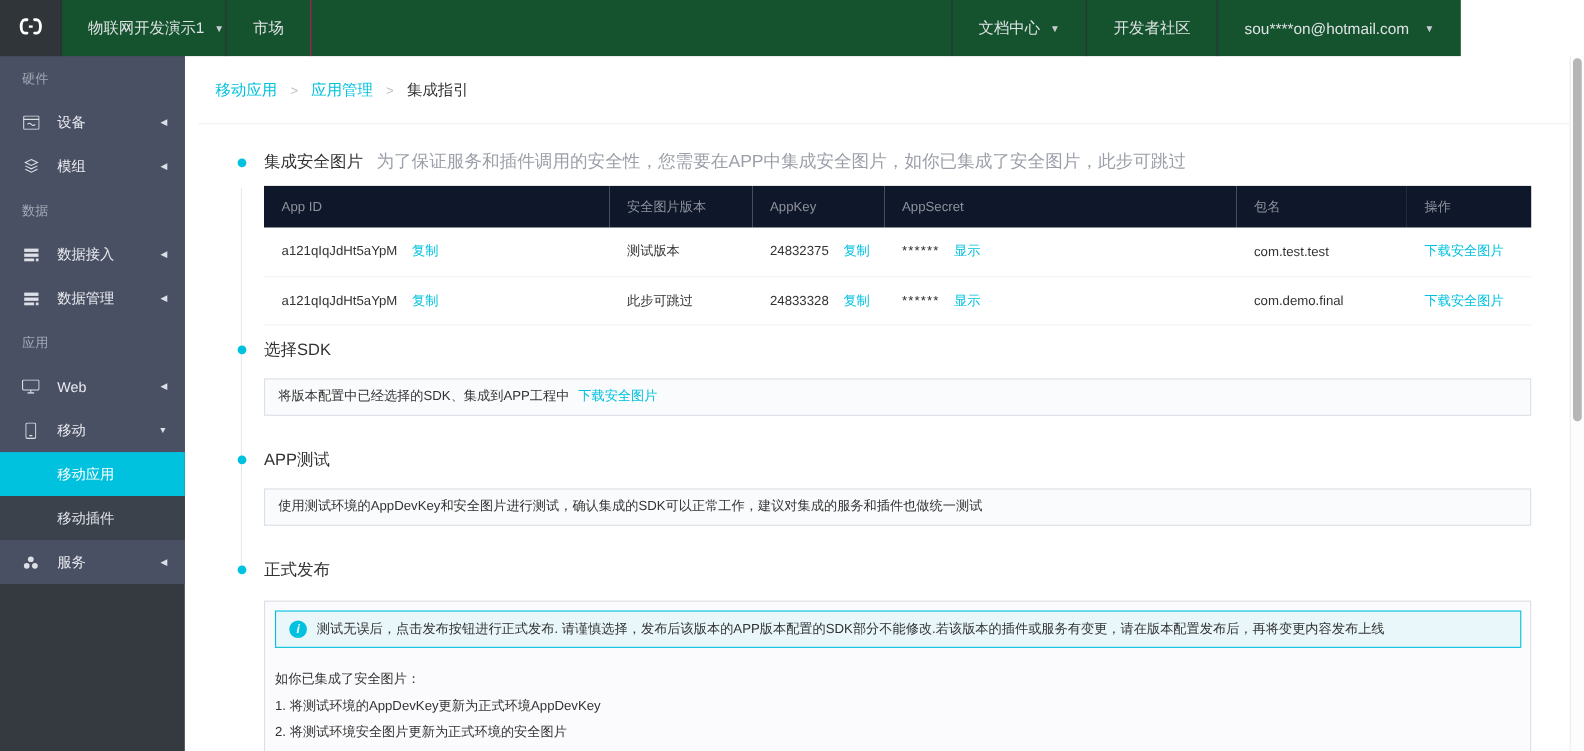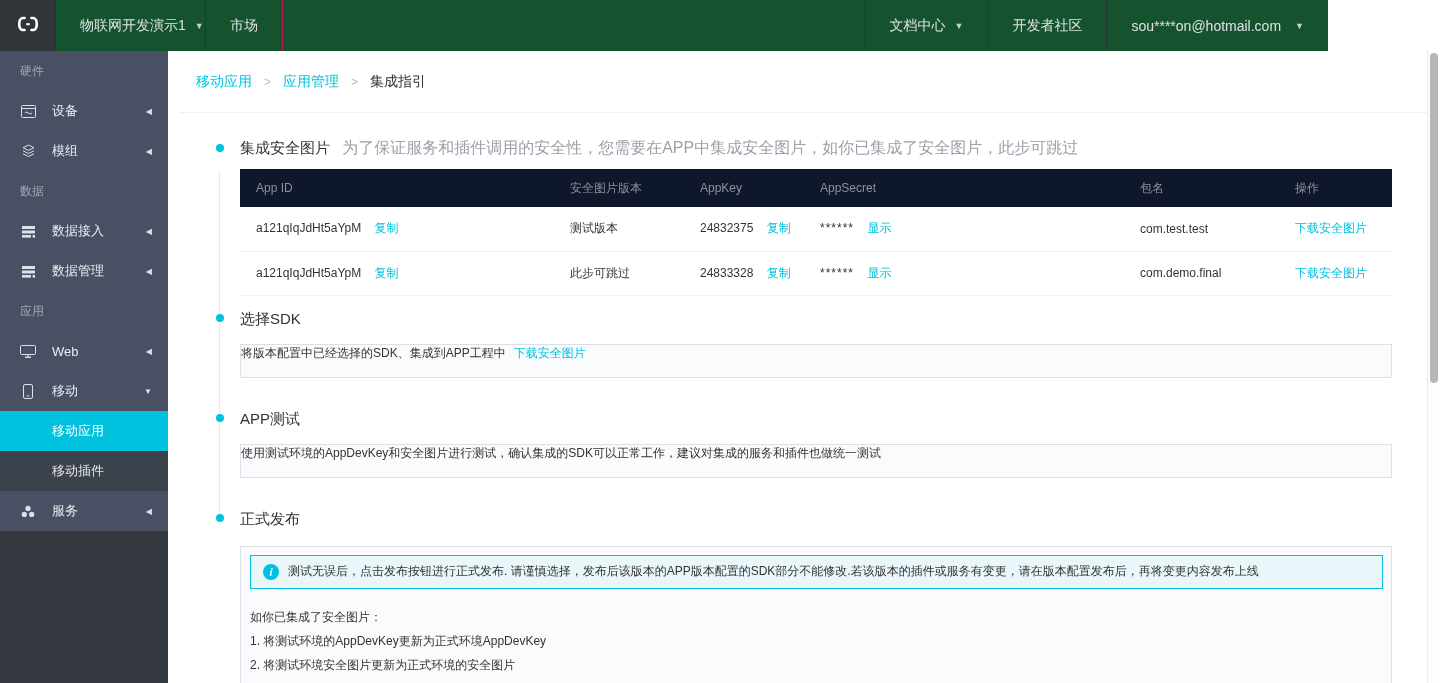--- a/index.html
+++ b/index.html
@@ -63,21 +63,21 @@
   .sec-table th { background:#0f172a; height:38px; font-weight:400; font-size:12px;
     color:#8D929B; text-align:left; padding-left:16px; }
   .sec-table td { height:44px; font-size:12px; color:#333; padding-left:16px;
     border-bottom:1px solid #F2F3F5; background:#fff; }
   .lnk { color:#00C1DE; cursor:pointer; }
   .cell-gap { margin-left:10px; }
   .secret { letter-spacing:1px; color:#333; }
 
   
   .note-box { width:1152px; height:34px; margin-top:15px; border:1px solid #DCDFE6;
-    background:#FAFBFC; display:flex; padding:0 0;
+    background:#FAFBFC; display:flex; align-items:center; padding:0 12px;
     font-size:12px; color:#333; }
   .release-box { width:1152px; margin-top:17px; border:1px solid #DCDFE6;
     background:#FBFBFD; padding:8px 8px 14px 9px; }
   .info-box { height:34px; border:1px solid #00C1DE; background:#E9F7FB;
     display:flex; align-items:center; padding:0 12px; font-size:12px; color:#333;
     margin-bottom:16px; }
   .info-icon { width:16px; height:16px; border-radius:50%; background:#00C1DE;
     color:#fff; font-size:11px; font-weight:bold; display:flex; align-items:center;
     justify-content:center; margin-right:9px; flex:none; font-style:italic; }
   .release-line { font-size:12px; color:#333; line-height:24px; }

